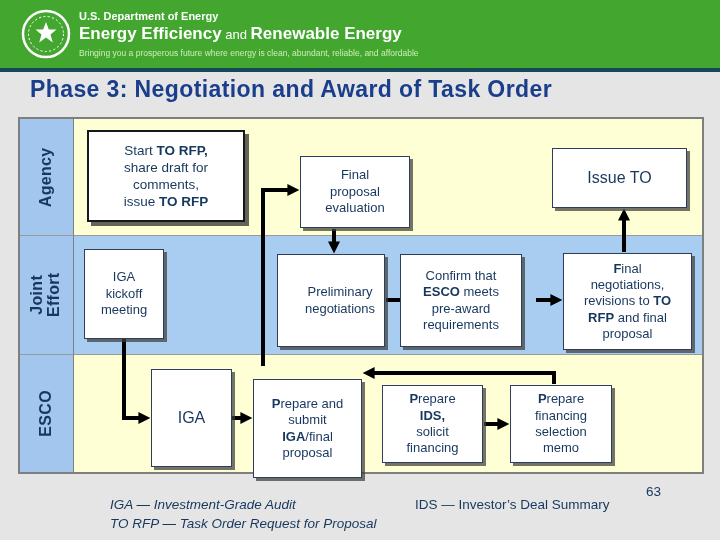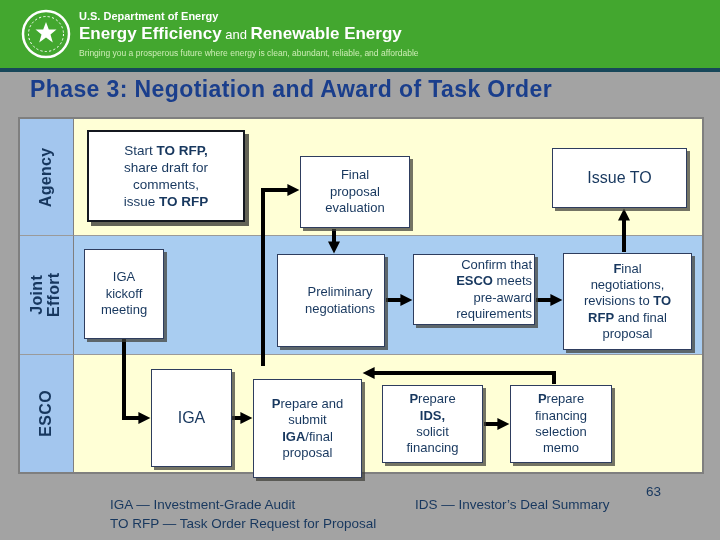--- a/index.html
+++ b/index.html
@@ -1,18 +1,18 @@
 <!DOCTYPE html>
 <html><head>
 <meta charset="utf-8">
 <style>
   html,body { margin:0; padding:0; background:#fff; }
   .stage {
     position:relative; width:720px; height:540px; overflow:hidden;
-    background:#a3a3a3; font-family:"Liberation Sans", sans-serif;
+    background:#e5e5e5; font-family:"Liberation Sans", sans-serif;
   }
   
   .banner { position:absolute; left:0; top:0; width:720px; height:68px; background:#43A72F; }
   .seal { position:absolute; left:21px; top:9px; width:50px; height:50px; }
   .dept    { position:absolute; left:79px; top:10px; font-size:11px; font-weight:bold; color:#fff; }
   .program { position:absolute; left:79px; top:24px; font-size:17px; font-weight:bold; color:#fff; }
   .program .and { font-weight:normal; font-size:13px; }
   .tagline { position:absolute; left:79px; top:48px; font-size:8.5px; color:#CDEDB6; }
   .rule { position:absolute; left:0; top:68px; width:720px; height:4px; background:#17475A; }
   
@@ -44,21 +44,21 @@
     text-align:center; font-size:13px; line-height:1.26; color:#17375E; padding:2px;
   }
   .box .b { font-weight:bold; }
   .box-start { border:2px solid #14181F; box-shadow:4px 4px 0 rgba(60,60,54,0.8); font-size:13.5px; }
   .box-big-txt { font-size:16px; }
   
   .arrows { position:absolute; left:0; top:0; pointer-events:none; }
   .arrows polyline { fill:none; stroke:#000; stroke-width:4; }
   
   .legend { position:absolute; font-size:13.5px; color:#17375E; line-height:19px; }
-  .legend-left { left:110px; top:495px; }
+  .legend-left { left:110px; top:495px;font-style:italic; }
   .legend-ids  { left:415px; top:495px; }
   .page-num    { left:640px; top:482px;margin-left:6px; }
 </style>
 </head>
 <body>
 
 <div class="stage">
 
   <div class="banner">
     <svg class="seal" viewBox="0 0 50 50">
@@ -134,21 +134,21 @@
     </div>
   <div class="box" style="left:84px;top:249px;width:80px;height:90px;">
       <div class="ln"><span>IGA</span></div>
       <div class="ln"><span>kickoff</span></div>
       <div class="ln"><span>meeting</span></div>
     </div>
   <div class="box" style="left:277px;top:254px;width:108px;height:93px;padding-left:20px;">
       <div class="ln"><span>Preliminary</span></div>
       <div class="ln"><span>negotiations</span></div>
     </div>
-  <div class="box" style="left:413px;top:254px;width:122px;height:71px;align-items:flex-end;">
+  <div class="box" style="left:400px;top:254px;width:122px;height:93px;">
       <div class="ln"><span>Confirm that</span></div>
       <div class="ln"><span class="b">ESCO</span><span> meets</span></div>
       <div class="ln"><span>pre-award</span></div>
       <div class="ln"><span>requirements</span></div>
     </div>
   <div class="box" style="left:563px;top:253px;width:129px;height:97px;">
       <div class="ln"><span class="b">F</span><span>inal</span></div>
       <div class="ln"><span>negotiations,</span></div>
       <div class="ln"><span>revisions to </span><span class="b">TO</span></div>
       <div class="ln"><span class="b">RFP</span><span> and final</span></div>

